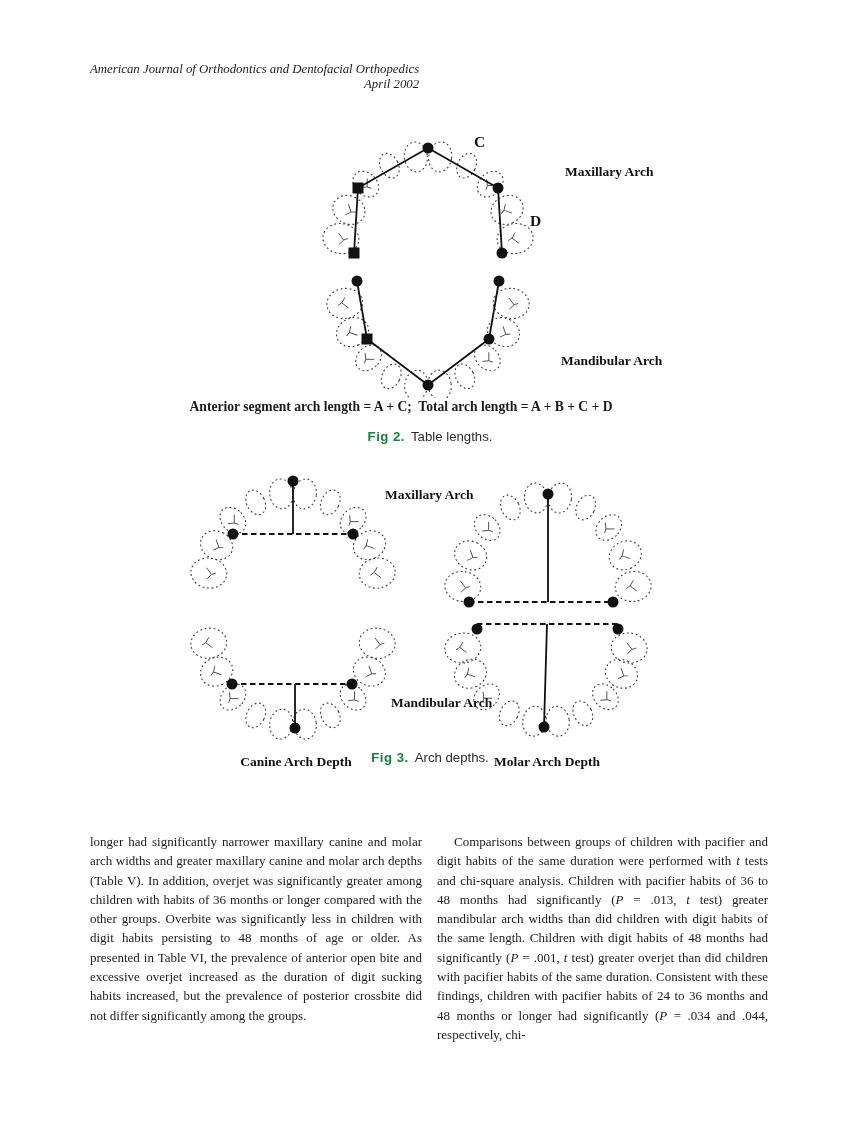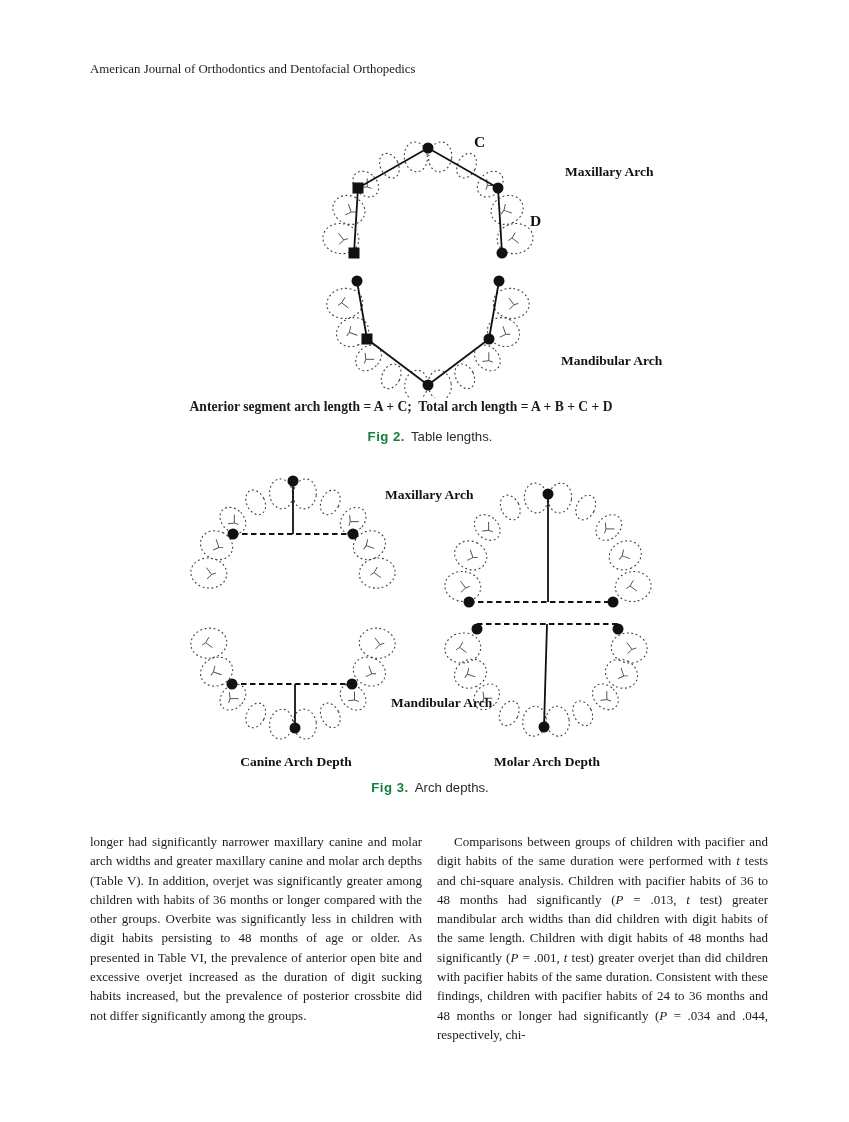--- a/index.html
+++ b/index.html
@@ -9,58 +9,59 @@
     position:relative;
     overflow:hidden;
     font-family:"Liberation Serif",serif;
     color:#1b1b1b;
   }
   
   .header{position:absolute;left:90px;top:62px;width:680px;display:flex;justify-content:space-between;}
   .header-left{font-size:13.5px;white-space:nowrap;}
   .pagenum{font-weight:bold;margin-right:14px;}
   .authors{font-style:italic;}
-  .header-right{text-align:right;font-size:12.8px;line-height:15px;}
+  .header-right{text-align:right;font-style:italic;font-size:12.8px;line-height:15px;}
   
   .figsvg{position:absolute;left:90px;}
   #fig2-svg{top:118px;}
   #fig3-svg{top:468px;}
   .tooth{fill:none;stroke:#3c3c3c;stroke-width:1.1;stroke-dasharray:1.8 2.7;}
   .fissure{fill:none;stroke:#4a4a4a;stroke-width:0.9;}
   .mline{stroke:#111;stroke-width:1.8;}
   .dline{stroke:#111;stroke-width:2;stroke-dasharray:5.5 3.5;}
   .dot{fill:#111;}
   svg text{font-family:"Liberation Serif",serif;font-weight:bold;fill:#111;}
   .arch-label{font-size:13.5px;}
   .cd-label{font-size:15.5px;}
   .depth-label{font-size:13.5px;}
   
   .formula{position:absolute;left:90px;top:399px;width:622px;text-align:center;
            font-weight:bold;font-size:13.6px;}
   .caption{position:absolute;left:90px;width:680px;text-align:center;
            font-family:"Liberation Sans",sans-serif;font-size:13.2px;color:#2a2a2a;}
   #fig2-caption{top:429px;}
-  #fig3-caption{top:780px;}
+  #fig3-caption{top:750px;}
   .caption b{font-weight:bold;letter-spacing:0.5px;margin-right:6px;color:#15803d;}
   
   .col{
     position:absolute;top:832px;
     font-size:13px;line-height:19.3px;
     text-align:justify;
   }
   #col-left{left:90px;width:332px;}
   #col-right{left:437px;width:331px;text-indent:17px;}
   #col-right i{font-style:italic;}
 </style>
 </head>
 <body>
 
 <div class="header">
   <div class="header-right">
     <div>American Journal of Orthodontics and Dentofacial Orthopedics</div>
+    <div>April 2002</div>
   </div>
 </div>
 
 <svg id="fig2-svg" class="figsvg" width="680" height="280" viewBox="0 0 680 280">
   <g id="fig2-teeth">
       <g transform="translate(250.9,120.6) rotate(-82)">
         <ellipse cx="0" cy="0" rx="15" ry="18" class="tooth"></ellipse>
         <path d="M-6,-1 L-1,3 L5,-3 M-1,3 L1,7" class="fissure"></path>
       </g>
       <g transform="translate(258.9,91.9) rotate(-64)">

